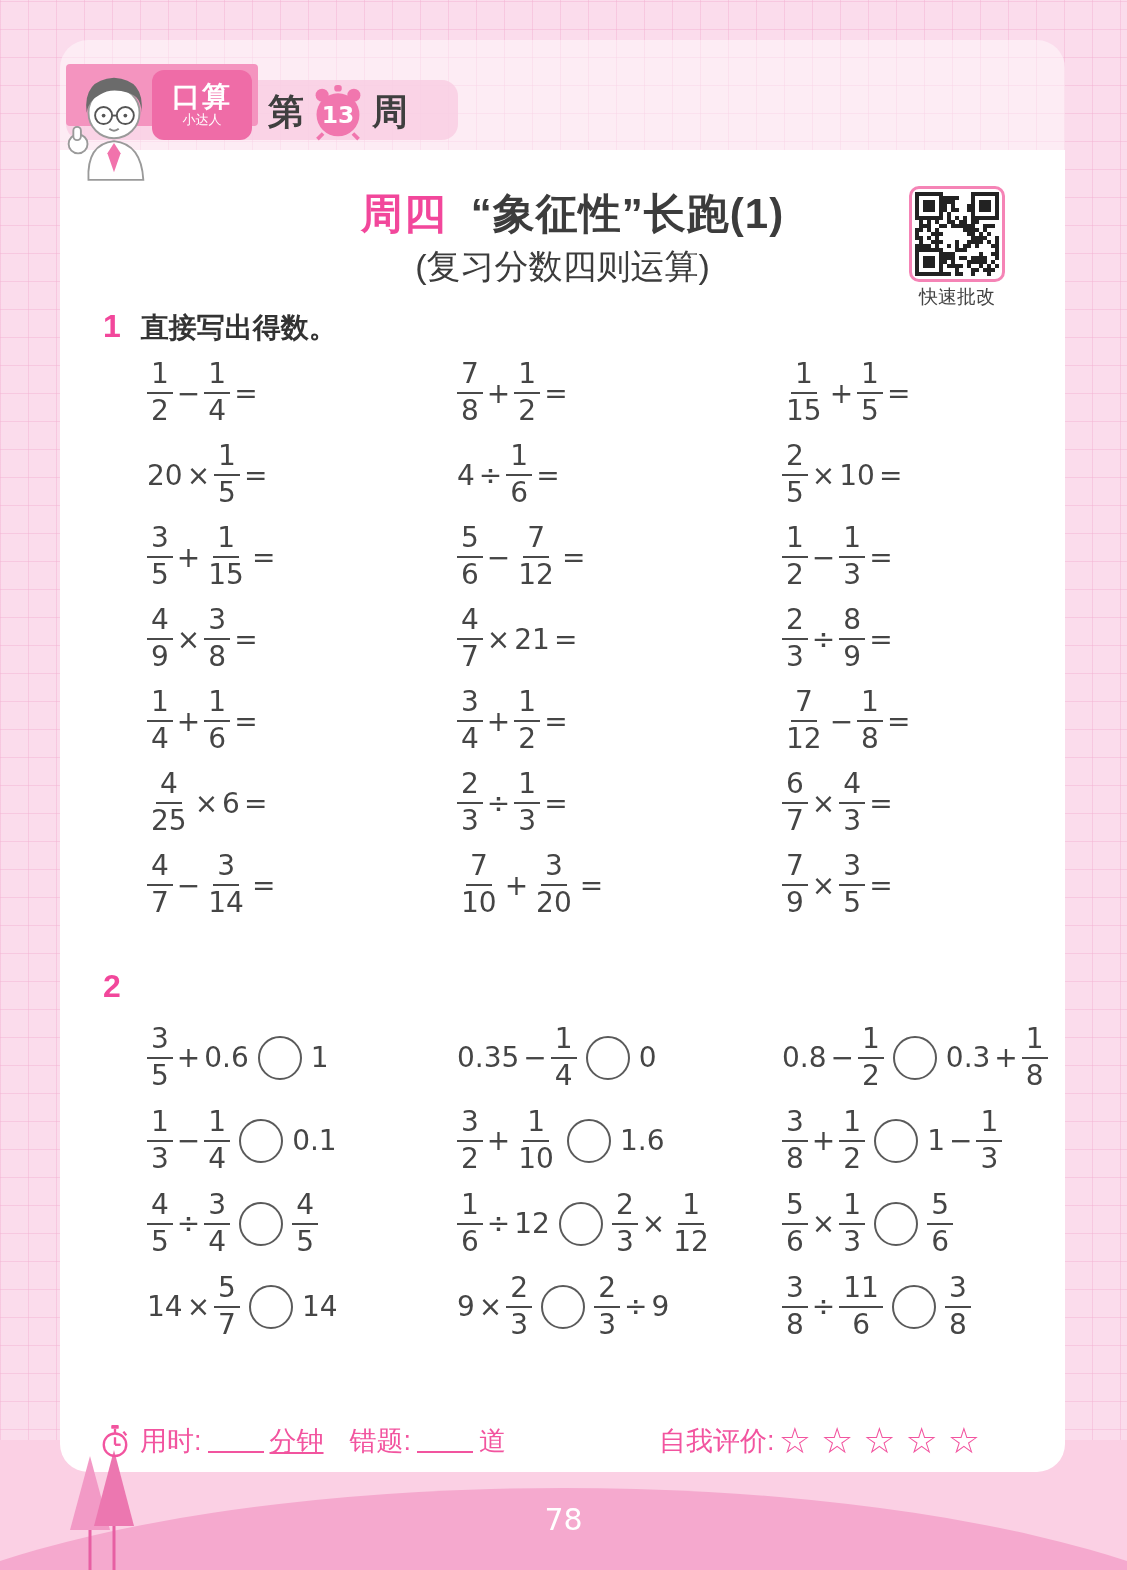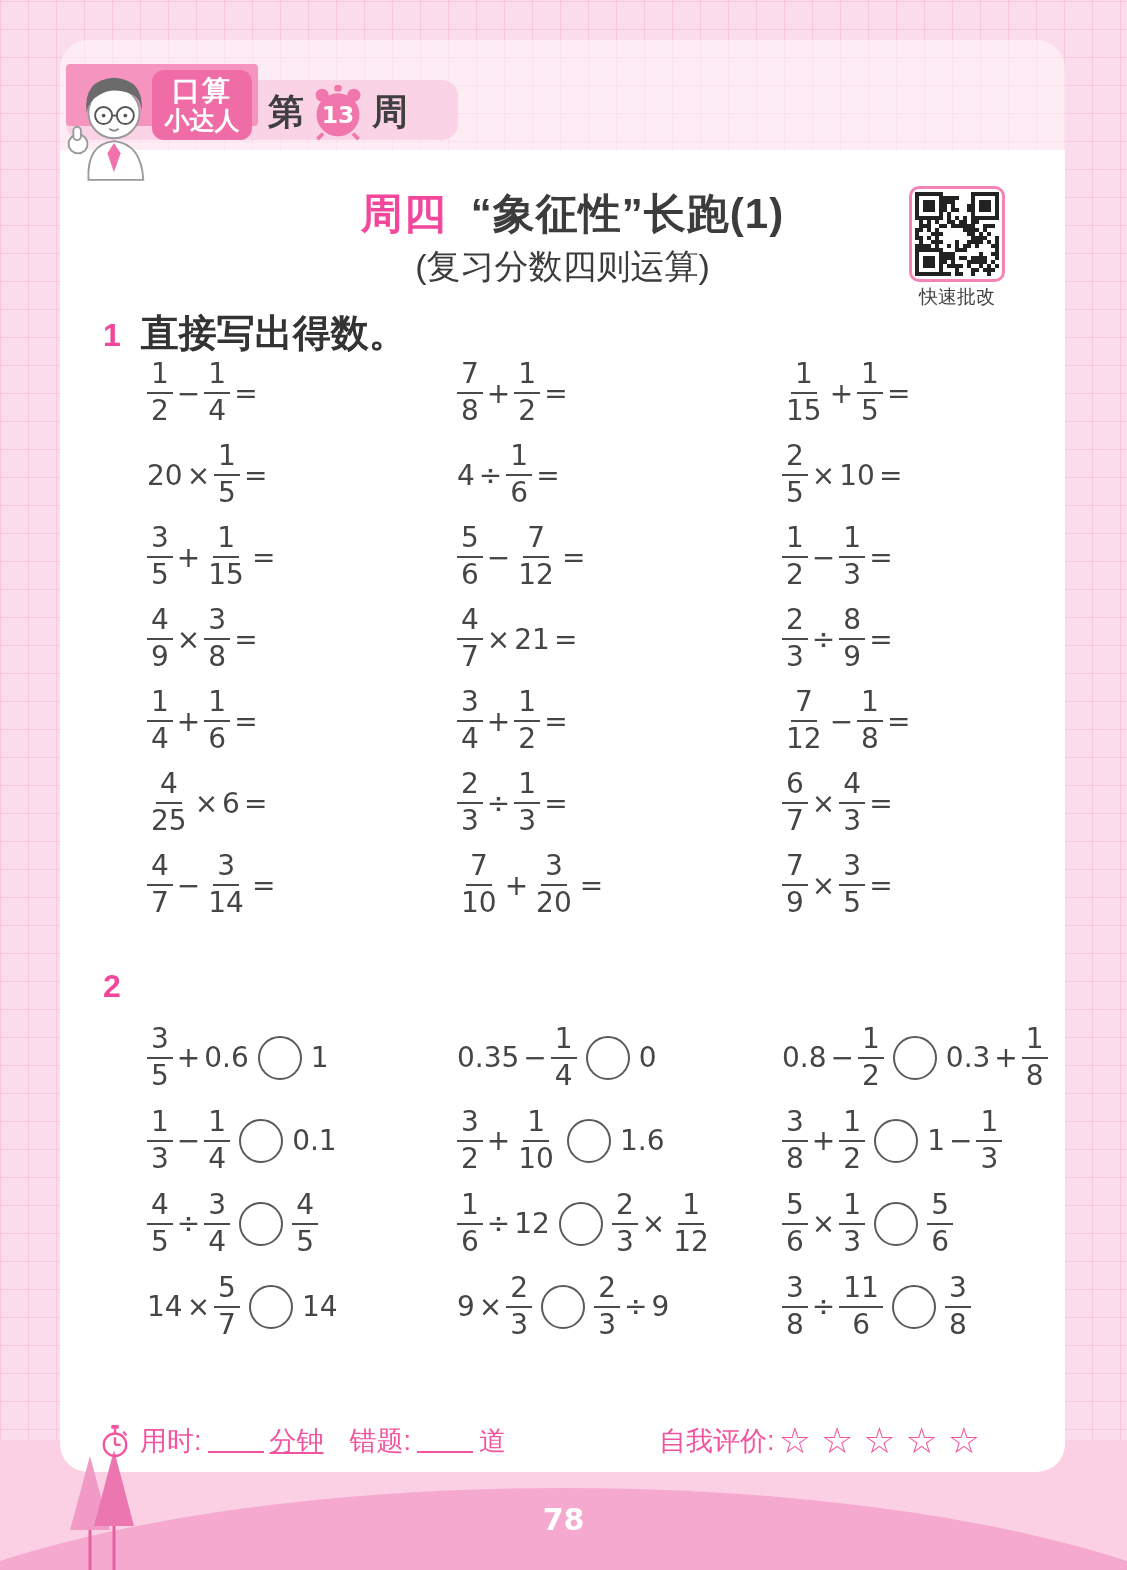--- a/index.html
+++ b/index.html
@@ -33,21 +33,21 @@
     position:absolute; left:66px; top:64px; width:192px; height:62px;
     background:#f494bf; border-radius:4px; z-index:3;padding-left:30px;
   }
   .mascot{ position:absolute; left:-4px; top:2px; width:104px; height:118px; }
   .brand-box{
     position:absolute; right:6px; top:6px; width:100px; height:70px;
     background:#ef6ca7; border-radius:12px; color:#fff; text-align:center;
     display:flex; flex-direction:column; justify-content:center; line-height:1.1;
   }
   .brand-line1{ font-size:28px; font-weight:bold; letter-spacing:2px; }
-  .brand-line2{ font-size:25px; font-weight:bold; }
+  .brand-line2{ font-size:13px; font-weight:normal; }
   .week{
     position:absolute; left:268px; top:84px; height:56px; z-index:3;
     display:flex; align-items:center; gap:6px;
     font-size:36px; font-weight:bold; color:#3f3f3f;
   }
   .week svg{ display:block; }
   
   .title-line1{
     position:absolute; left:60px; top:186px; width:1005px; text-align:center;
     font-size:42px; font-weight:bold; color:#3c3c3c; z-index:2; letter-spacing:1px;
@@ -61,21 +61,21 @@
   .qr-wrap{ position:absolute; left:905px; top:186px; width:104px; z-index:3; text-align:center; }
   .qr-box{
     width:96px; height:96px; margin:0 auto; background:#fff;
     border:3px solid #f584b6; border-radius:10px; padding:3px;
   }
   .qr-box svg{ width:84px; height:84px; display:block; fill:#222; }
   .qr-label{ margin-top:2px; font-size:19px; color:#444;text-align:center; }
   
   .sec-head{ position:absolute; z-index:2; display:flex; align-items:baseline; gap:20px; }
   .sec-num{ font-size:32px; font-weight:bold; color:#f2479b; }
-  .sec-title{ font-size:38px; font-weight:bold; color:#333; }
+  .sec-title{ font-size:28px; font-weight:bold; color:#333; }
   .s1-head{ left:103px; top:308px; }
   .s2-head{ left:103px; top:968px; }
   .problems{ position:absolute; z-index:2; display:grid; grid-template-columns:310px 325px auto; }
   .s1-problems{ left:145px; top:352px; width:860px; grid-auto-rows:82px; }
   .s2-problems{ left:145px; top:1016px; width:880px; grid-auto-rows:83px; }
   .problem{
     display:flex; align-items:center;
     font-family:"DejaVu Sans","Liberation Sans",sans-serif;
     font-size:28px; color:#454545;
   }
@@ -101,21 +101,21 @@
   .unit{ margin-right:26px;text-decoration:underline; }
   
   .bottom-wrap{ position:absolute; left:0; top:1440px; width:1127px; height:130px; background:#fbd0e4; z-index:0; }
   .hill{
     position:absolute; left:-180px; top:48px; width:1487px; height:420px;
     background:#f5a9ce; border-radius:50%;
   }
   .trees{ position:absolute; left:52px; top:1448px; z-index:2; }
   .page-number{
     position:absolute; left:0; top:1502px; width:1127px; text-align:center;
-    color:#fff; font-size:30px; font-weight:bold; z-index:2;
+    color:#fff; font-size:30px; font-weight:normal; z-index:2;
     font-family:"DejaVu Sans",sans-serif;
   }
 </style>
 </head>
 <body>
 
 <div class="page">
 
   <div class="top-band"></div>
   <div class="card"></div>

